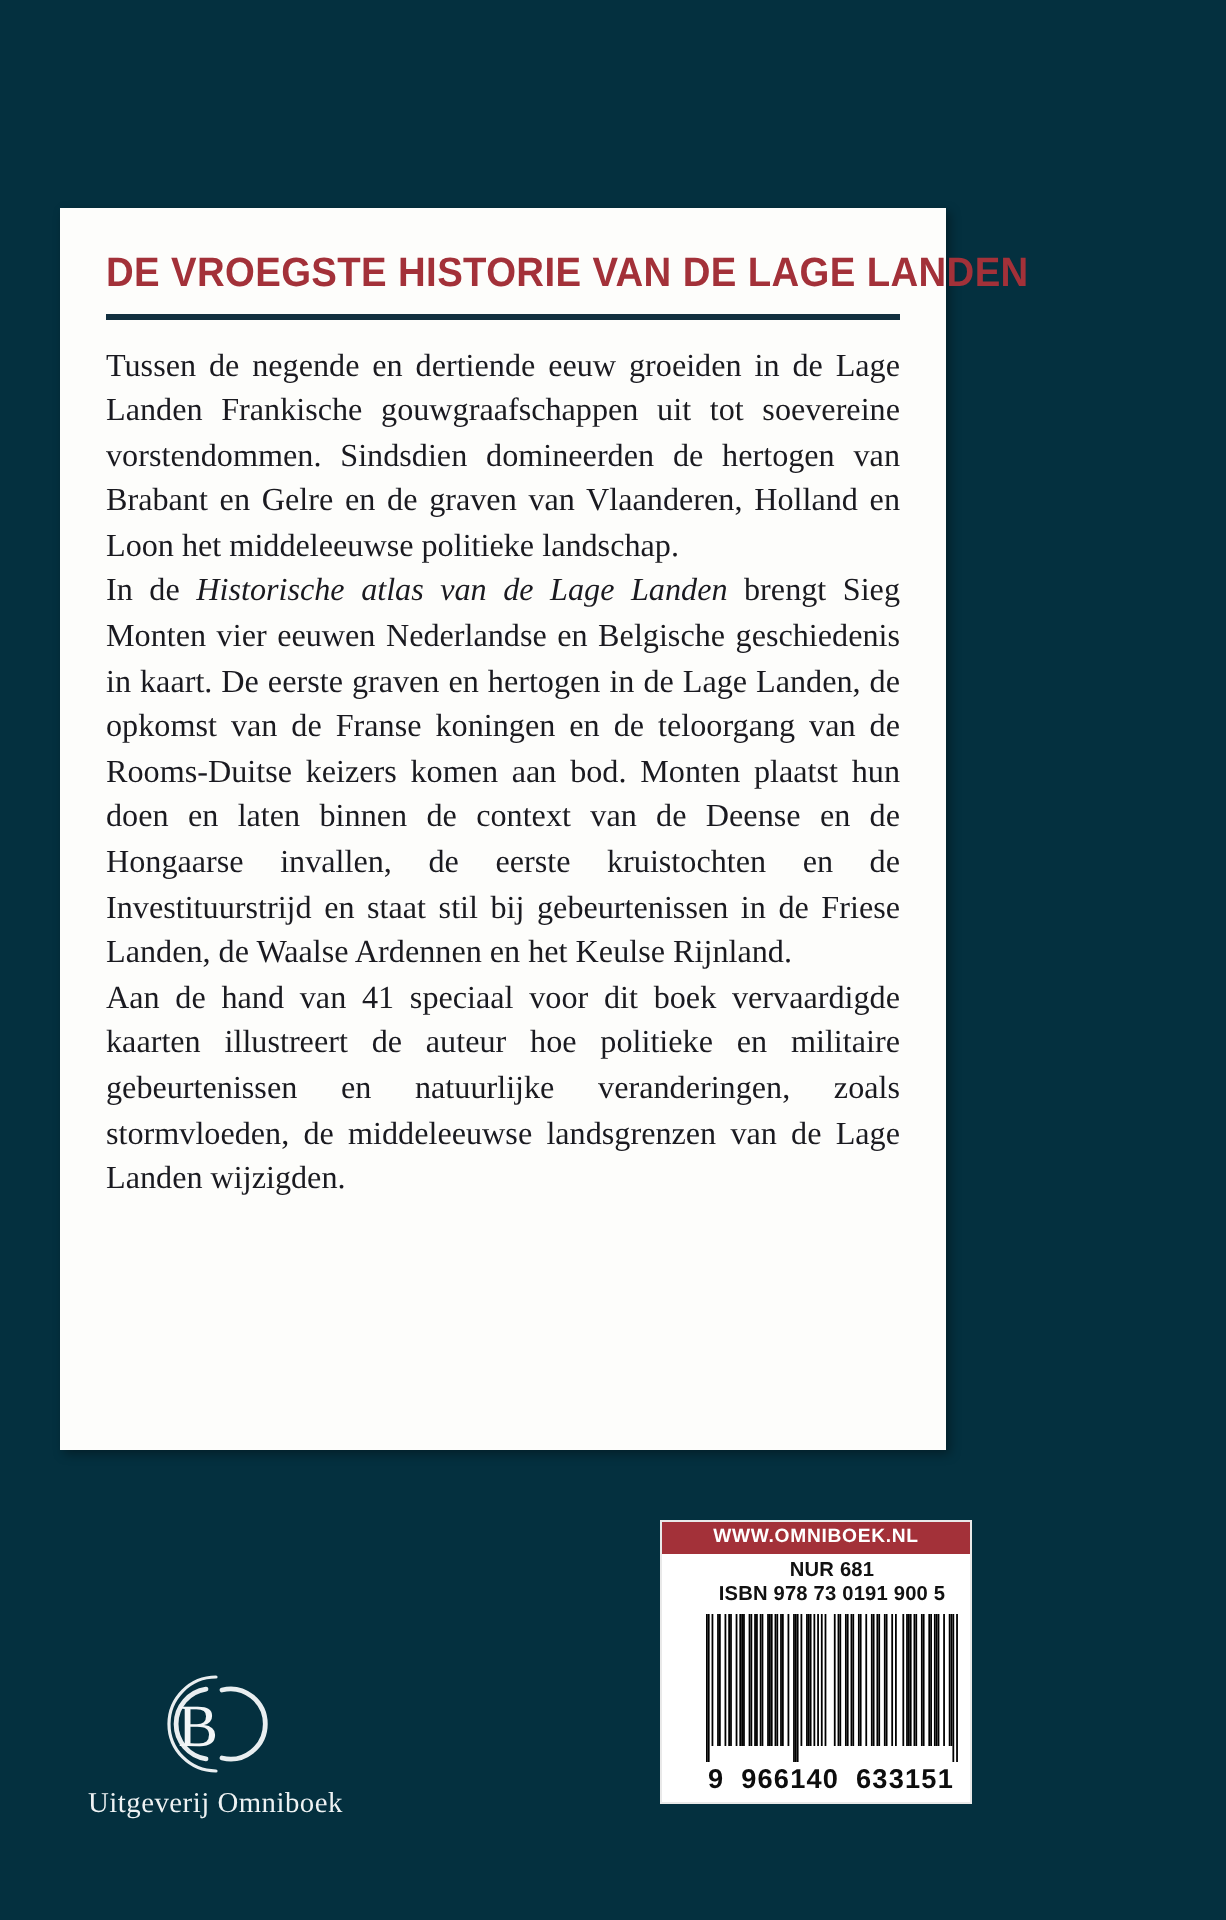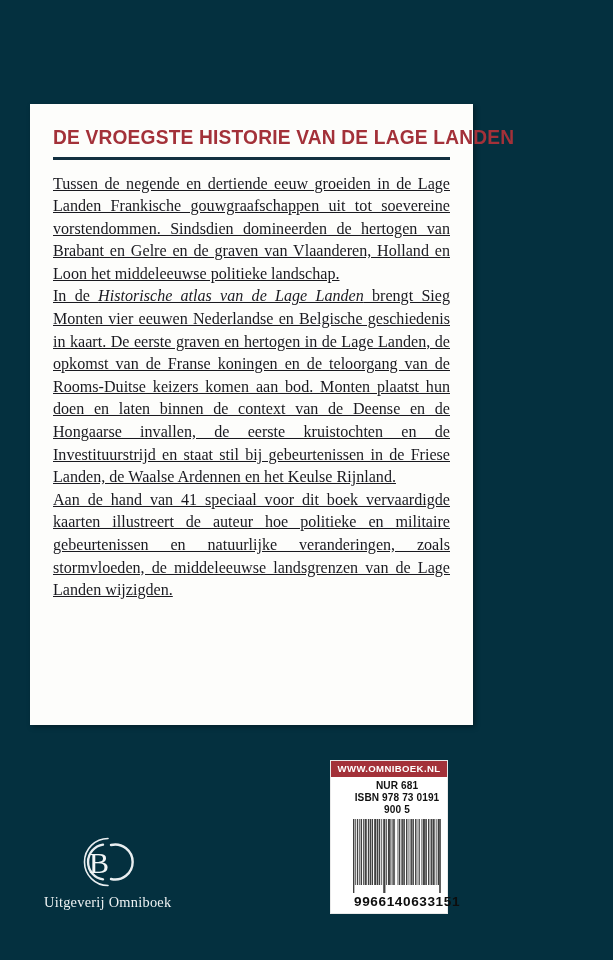--- a/index.html
+++ b/index.html
@@ -55,21 +55,20 @@
 
   .para {
     color: #1a1a20;
     font-family: "Liberation Serif", serif;
     font-size: 16.1px;
     line-height: 22.6px;
     text-align: justify;
     text-justify: inter-word;
     margin: 0;
     hyphens: manual;
-    text-decoration: underline;
   }
 
   .para .ital {
     font-style: italic;
   }
 
   #bio {
     margin-top: 19px;
     color: #8d2f33;
     font-family: "Liberation Serif", serif;
@@ -106,21 +105,21 @@
     letter-spacing: 0.25px;
     color: #eef2f3;
     white-space: nowrap;
   }
 
   
   #barcode-block {
     position: absolute;
     left: 330px;
     top: 760px;
-    width: 118px;
+    width: 156px;
     background: #14b8a6;
     box-sizing: border-box;
     border: 1px solid #e9e9e9;
   }
   #omniboek-banner {
     background: #a33139;
     color: #ffffff;
     font-family: "Liberation Sans", sans-serif;
     font-size: 9.6px;
     font-weight: bold;

